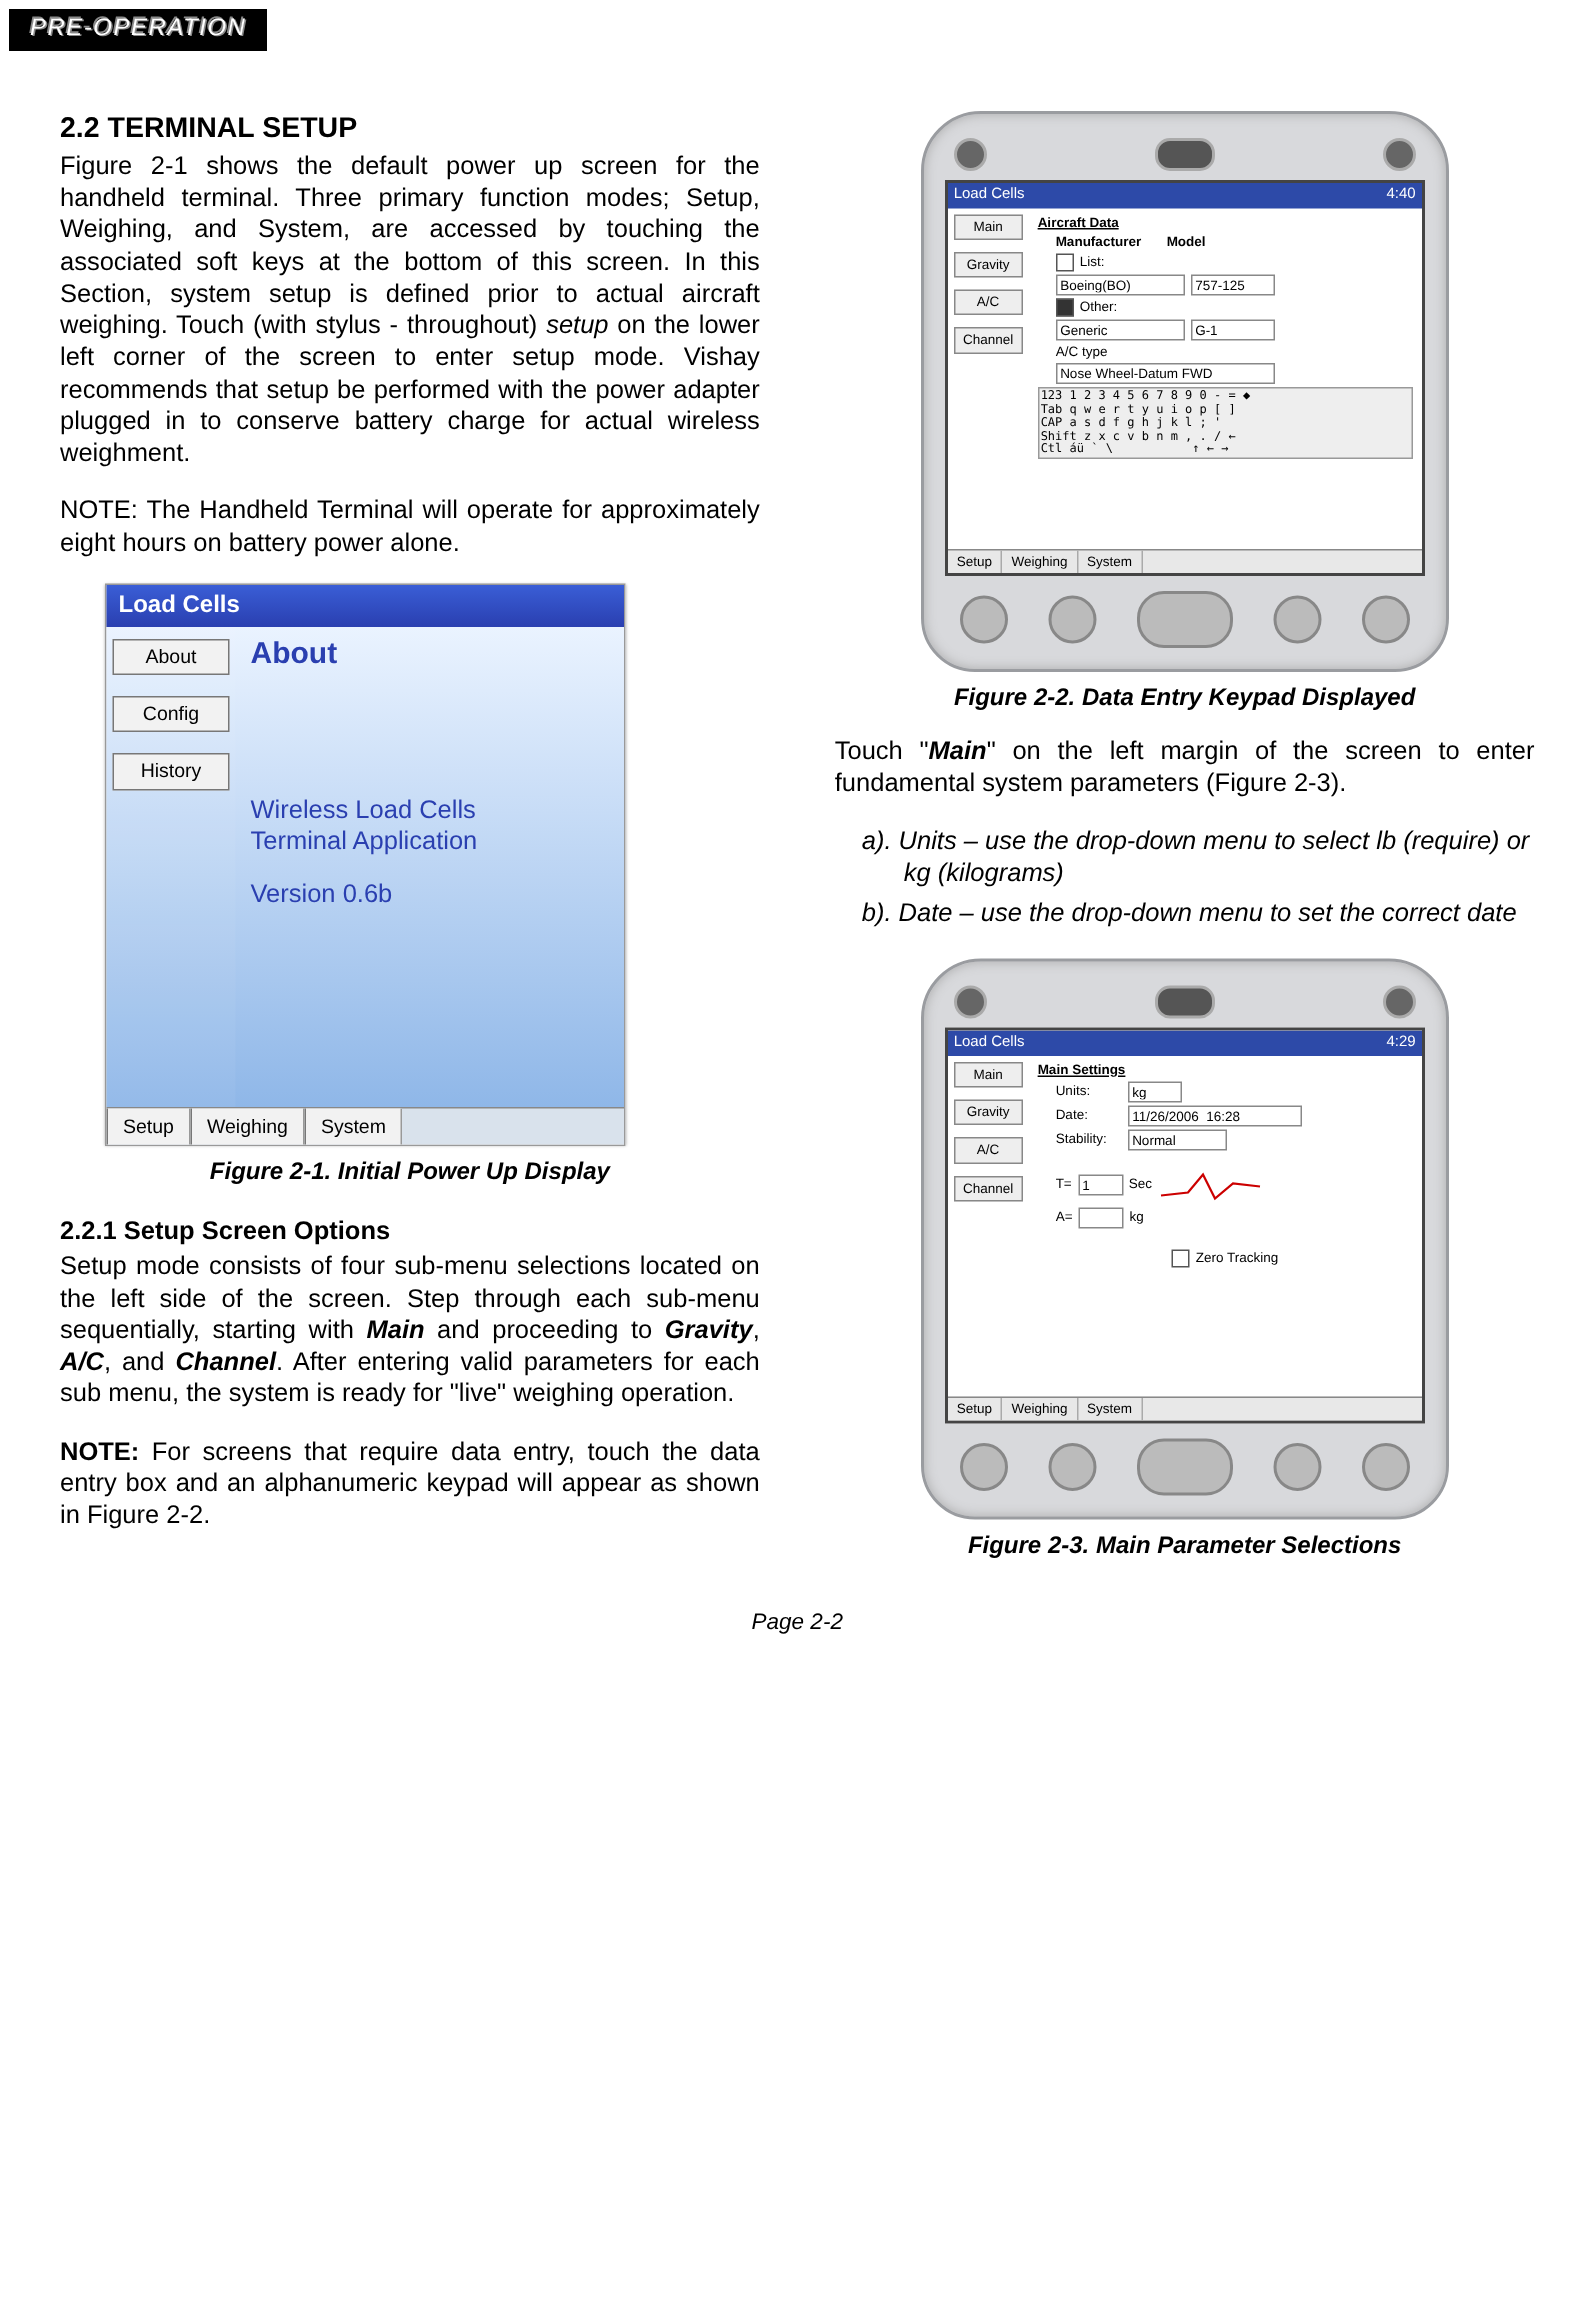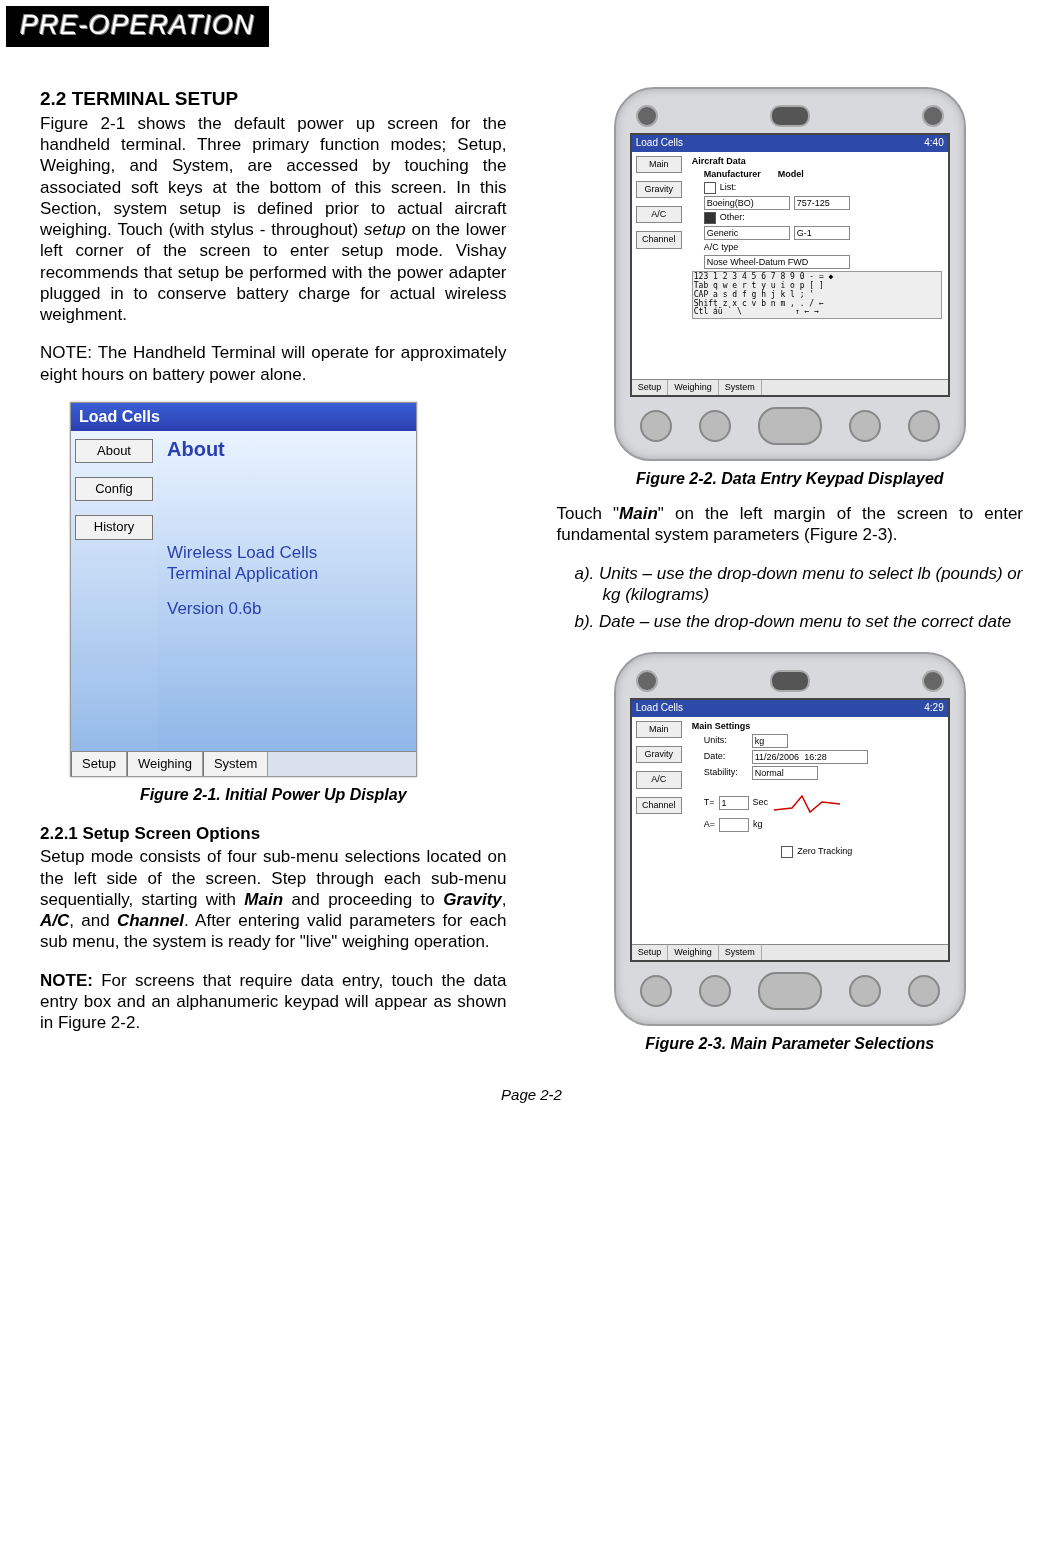--- a/index.html
+++ b/index.html
@@ -7,21 +7,21 @@
     background: #fff;
     margin: 0;
     padding: 0;
     width: 1063px;
   }
   .header-tab {
     background: #000;
     color: #fff;
     font-family: Impact, 'Arial Black', sans-serif;
     font-style: italic;
-    font-size: 27px;
+    font-size: 16px;
     letter-spacing: 1px;
     padding: 4px 14px 6px 14px;
     display: inline-block;
     margin: 6px 0 20px 6px;
     text-shadow: 1px 1px 0 #888, -1px -1px 0 #888;
   }
   .page {
     display: flex;
     padding: 20px 40px 10px 40px;
     gap: 50px;
@@ -189,21 +189,21 @@
     border: 1px solid #888;
     text-align: center;
     font-size: 9px;
     padding: 2px 0;
   }
   .pda .mainarea {
     flex: 1;
     padding: 4px 6px;
     font-size: 9px;
   }
-  .pda .mainarea .hd { font-weight: bold; }
+  .pda .mainarea .hd { font-weight: bold; text-decoration: underline; }
   .pda .mainarea input, .pda .mainarea select {
     font-size: 9px;
     border: 1px solid #888;
     width: 80px;
   }
   .pda .hw-btns {
     display: flex;
     justify-content: space-between;
     align-items: center;
     padding: 10px 10px 0 10px;
@@ -352,21 +352,21 @@
         <div class="dpad"></div>
         <div class="rb"></div>
         <div class="rb"></div>
       </div>
     </div>
     <div class="caption">Figure 2-2. Data Entry Keypad Displayed</div>
 
     <p style="margin-top:2px; text-align:justify;">
       <span>Touch "</span><b><i>Main</i></b><span>" on the left margin of the screen to enter fundamental system parameters (Figure 2-3).</span>
     </p>
-    <div class="step">a).  Units – use the drop-down menu to select lb (pounds) or kg (kilograms)</div>
+    <div class="step">a).  Units – use the drop-down menu to select lb (require) or kg (kilograms)</div>
     <div class="step">b).  Date – use the drop-down menu to set the correct date</div>
 
     <div class="pda" style="margin-top:20px;">
       <div class="top">
         <div class="lens"></div>
         <div class="spk"></div>
         <div class="lens"></div>
       </div>
       <div class="screen">
         <div class="bar">

